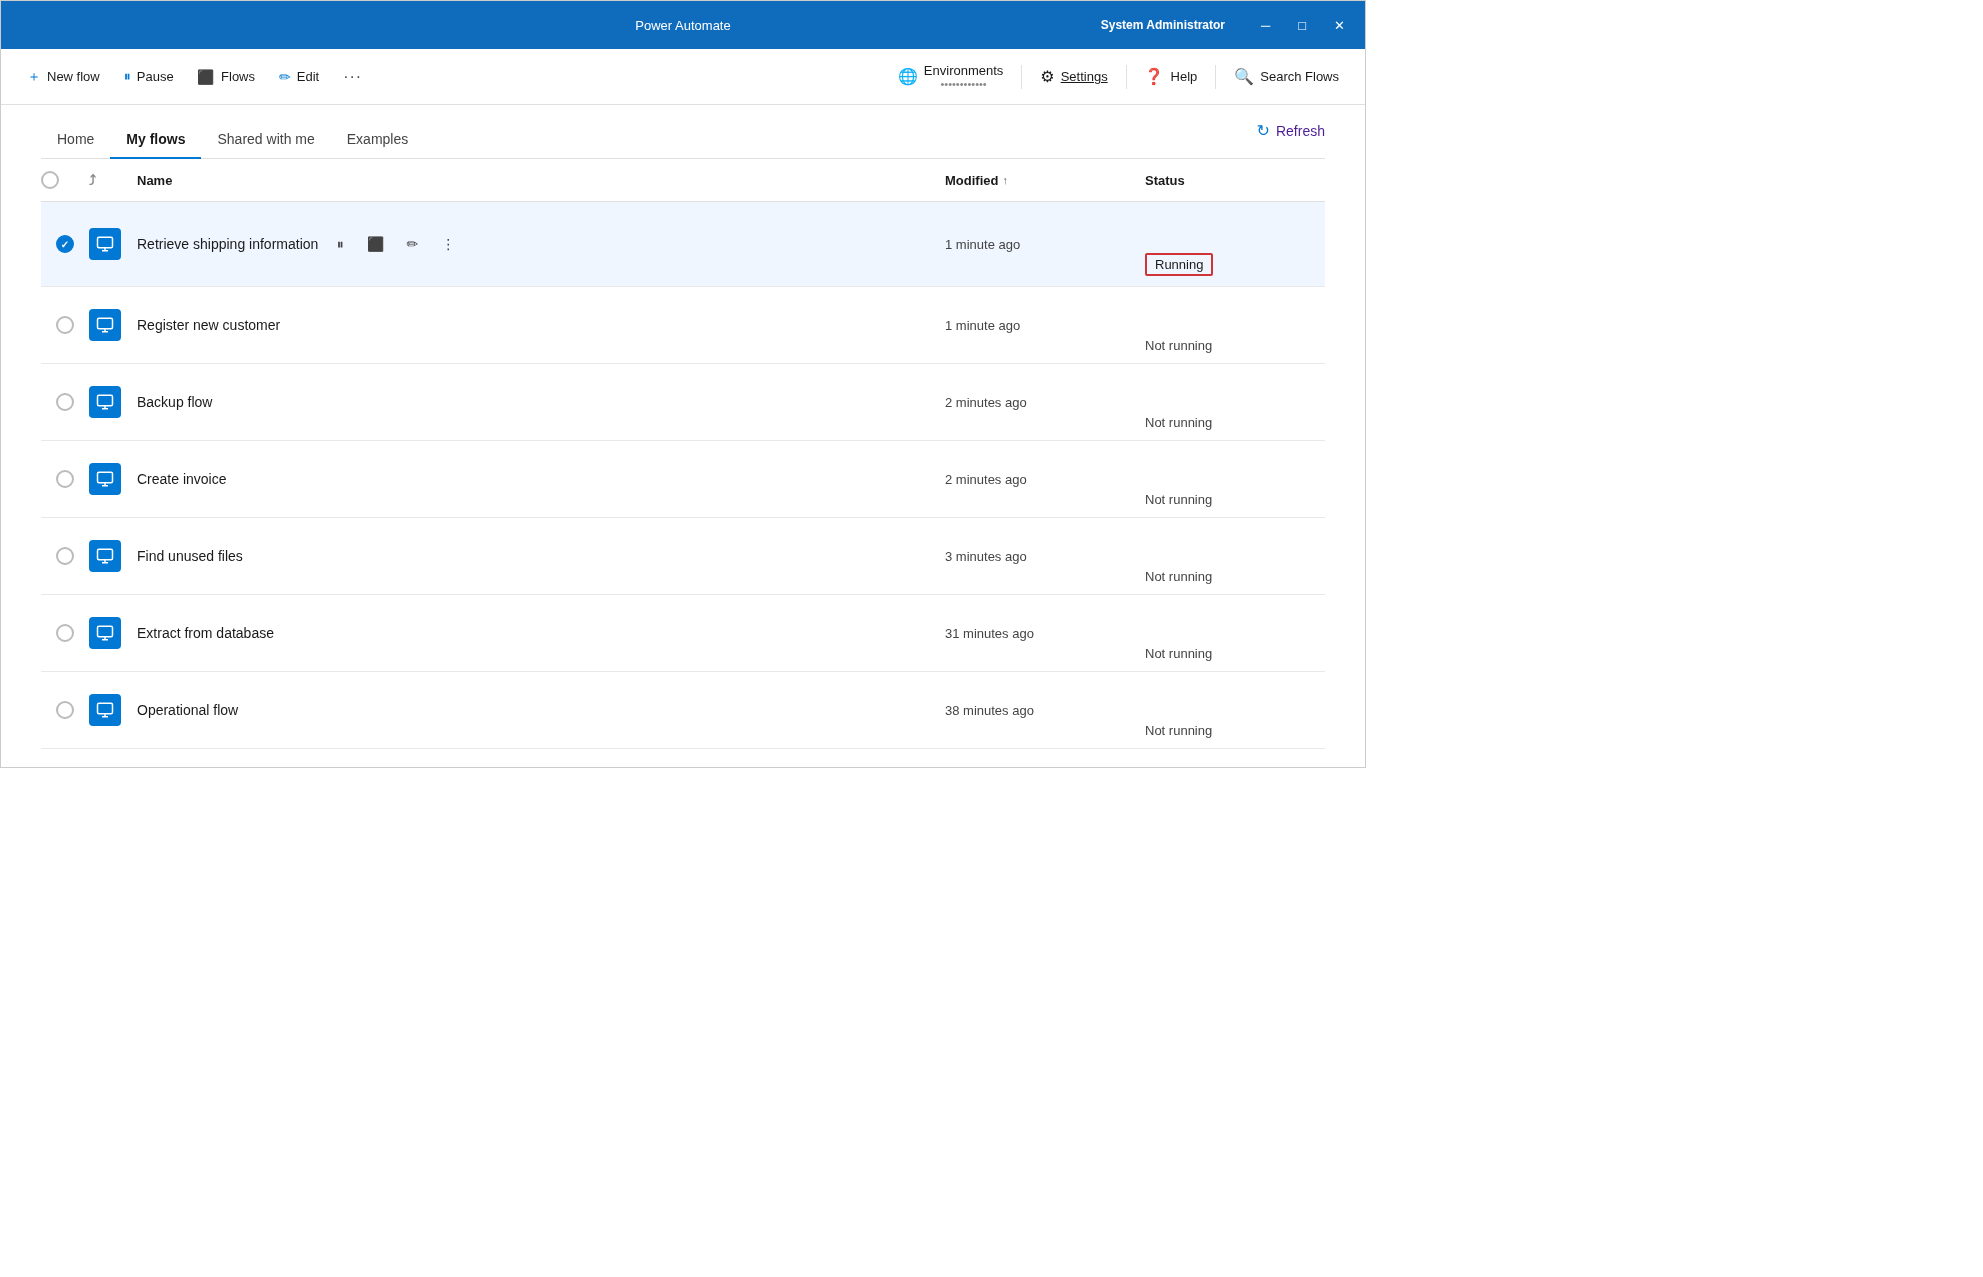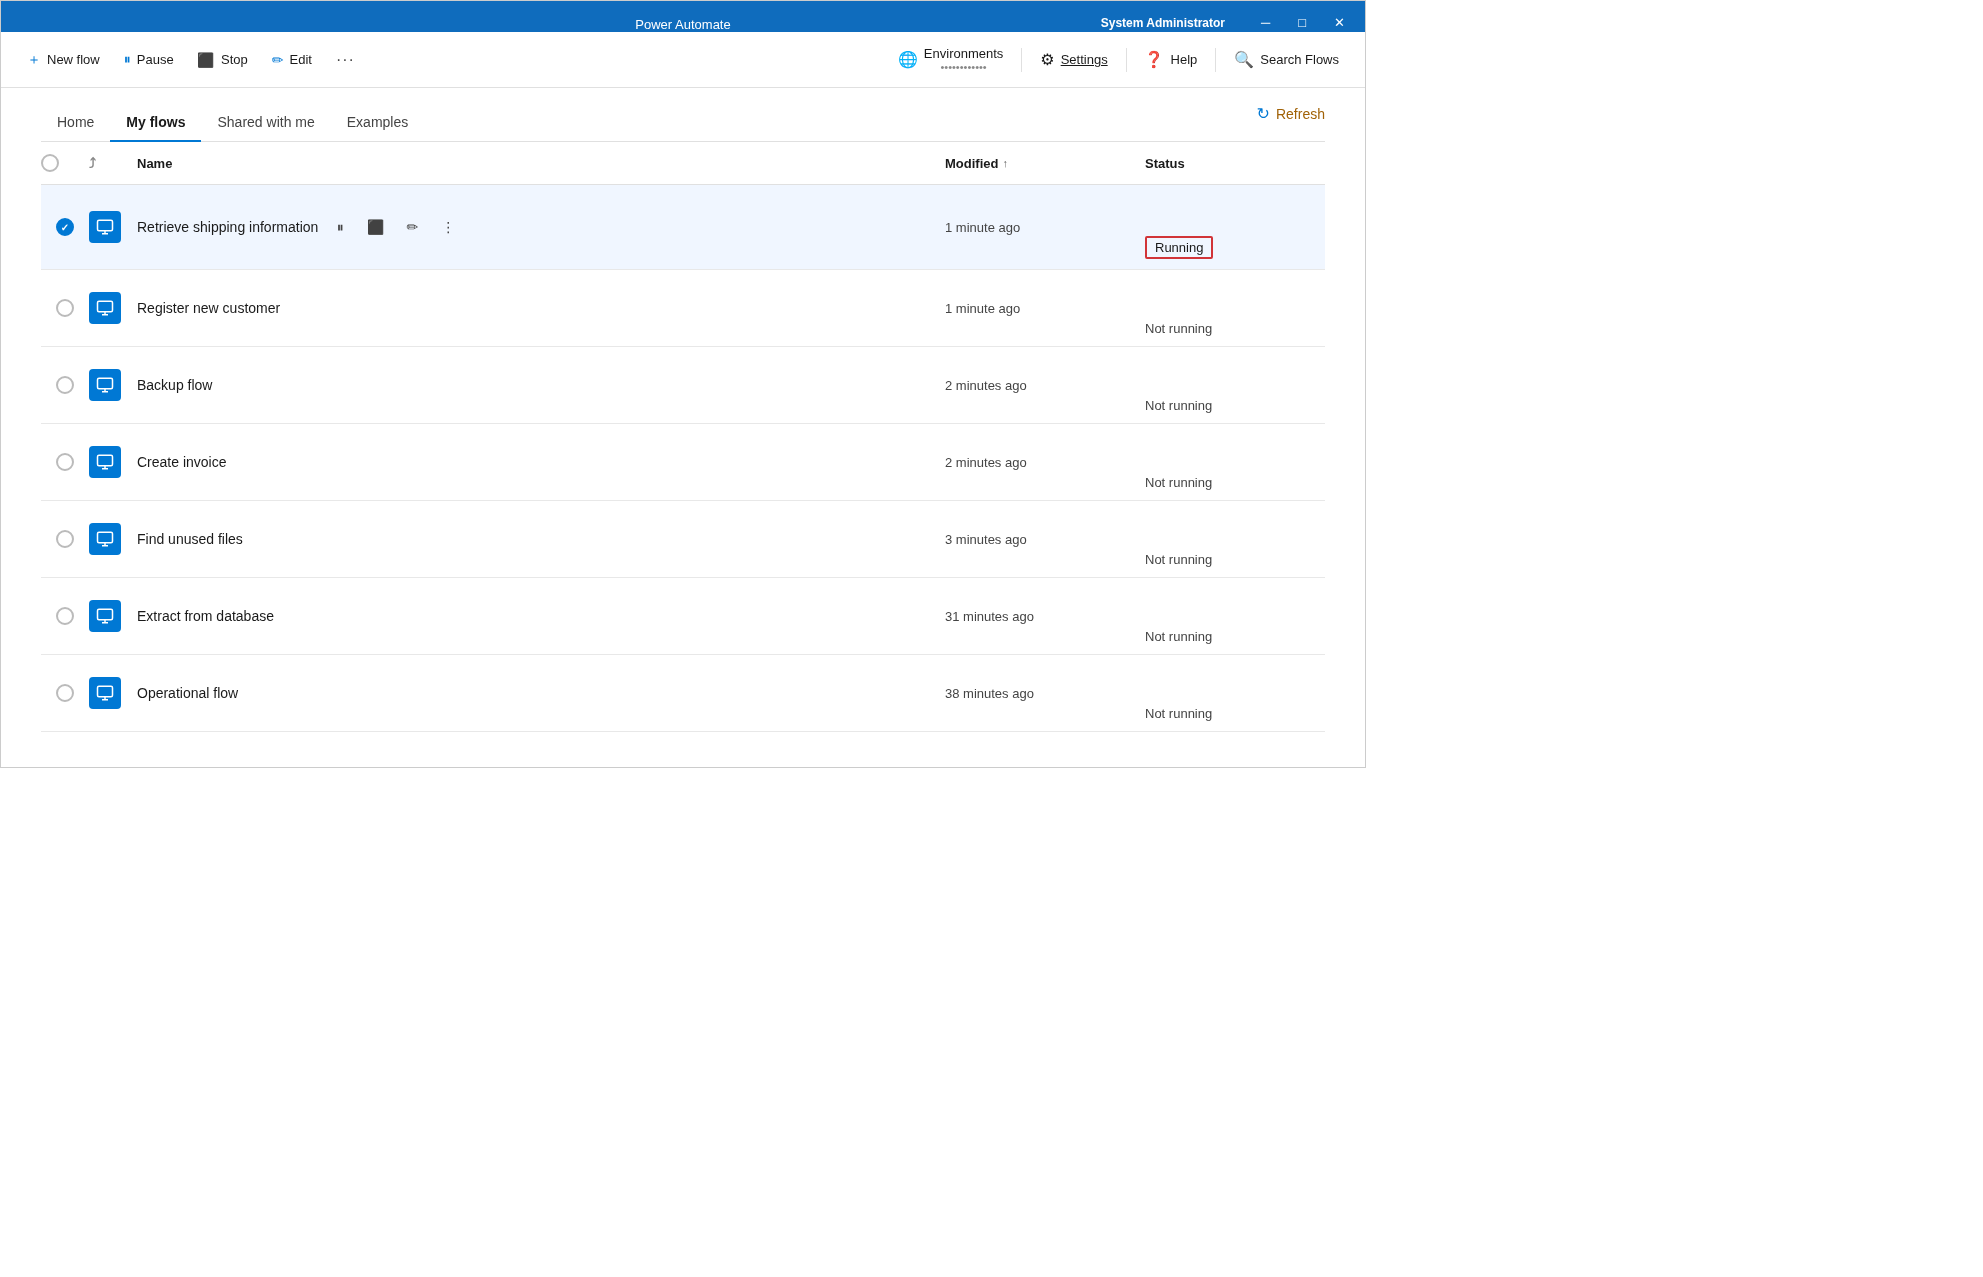--- a/index.html
+++ b/index.html
@@ -8,23 +8,23 @@
       width: 1366px;
       height: 768px;
       background: #fff;
       overflow: hidden;
       border: 1px solid #ccc;
     }
 
     
     .title-bar {
       background: #0F6CBD;
-      height: 31px;
-      display: flex;
-      align-items: flex-end;
+      height: 48px;
+      display: flex;
+      align-items: center;
       justify-content: space-between;
       padding: 0 12px;
       user-select: none;
     }
     .title-bar-title {
       color: #fff;
       font-size: 13px;
       font-weight: 400;
       flex: 1;
       text-align: center;
@@ -264,21 +264,21 @@
   <button class="toolbar-btn">
     <span class="icon">＋</span>
     <span>New flow</span>
   </button>
   <button class="toolbar-btn">
     <span class="icon">⏸</span>
     <span>Pause</span>
   </button>
   <button class="toolbar-btn">
     <span class="icon">⬛</span>
-    <span>Stop</span>
+    <span>Flows</span>
   </button>
   <button class="toolbar-btn">
     <span class="icon">✏</span>
     <span>Edit</span>
   </button>
   <button class="toolbar-btn">
     <span style="font-size:16px;color:#444;letter-spacing:1px;">···</span>
   </button>
 
   <div class="toolbar-right">
@@ -317,21 +317,21 @@
 
   <div class="tabs">
     <div class="tabs-left">
       <div class="tab">Home</div>
       <div class="tab active">My flows</div>
       <div class="tab">Shared with me</div>
       <div class="tab">Examples</div>
     </div>
     <div class="tabs-right">
       <span style="font-size:16px;color:#0078d4;">↻</span>
-      <span style="color:#a16207;">Refresh</span>
+      <span style="color:#4c1d95;">Refresh</span>
     </div>
   </div>
 
   <div class="table-container">
 
     <div class="table-header">
       <div class="th">
         <div class="checkbox-circle"></div>
       </div>
       <div class="th">

